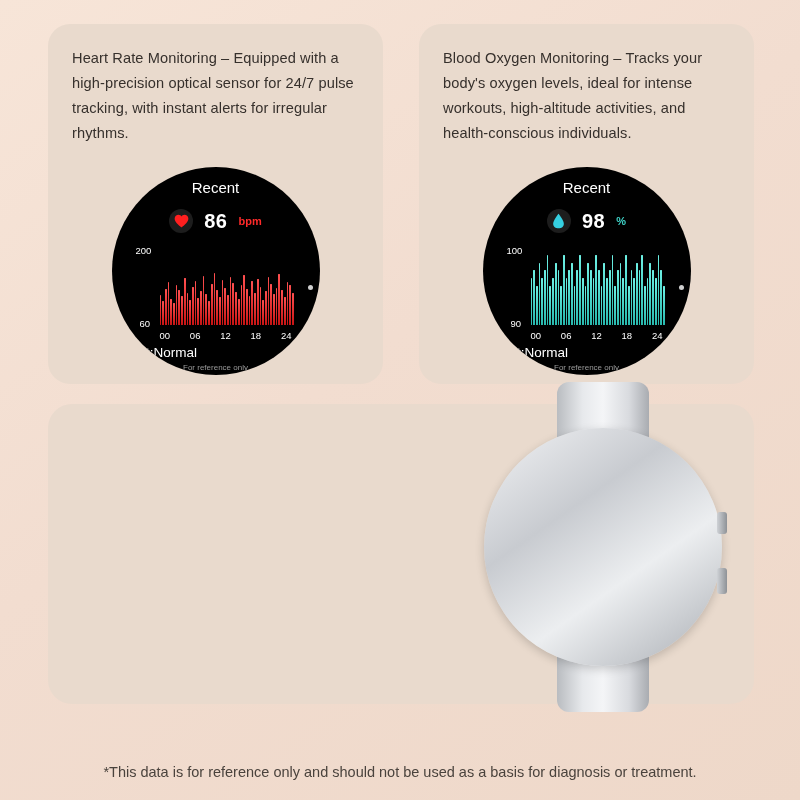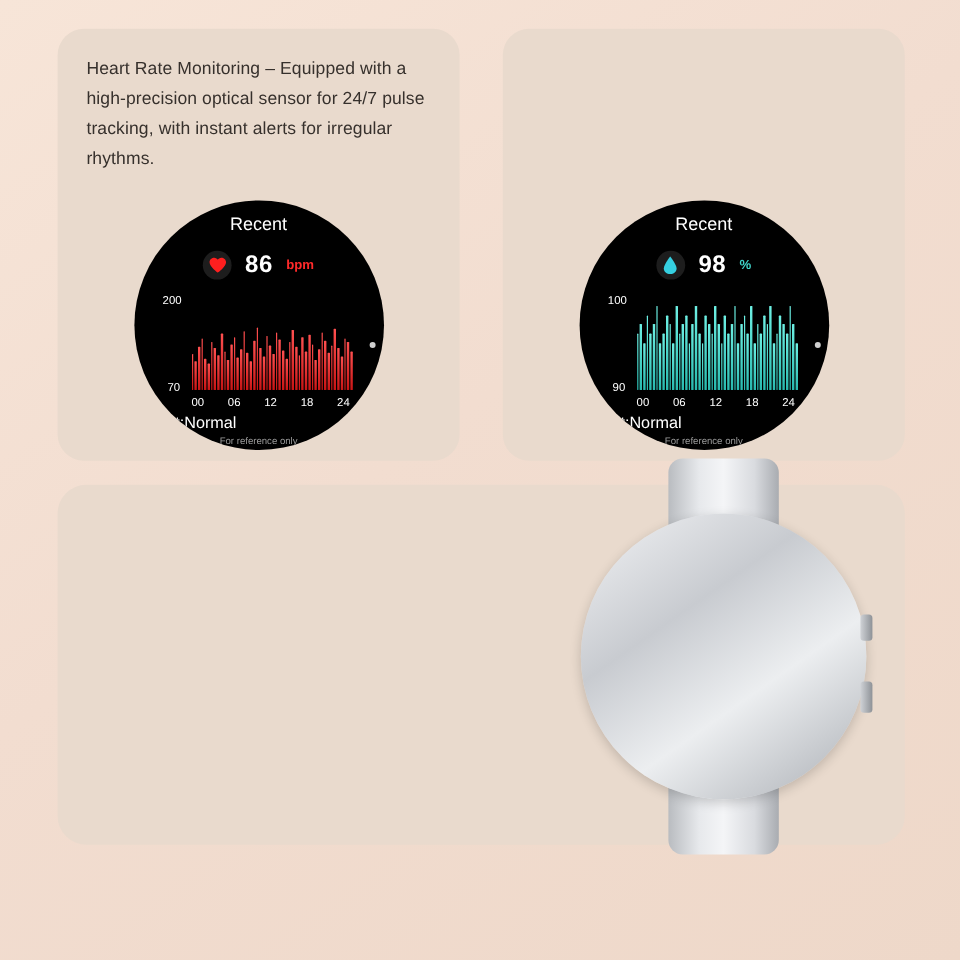--- a/index.html
+++ b/index.html
@@ -311,21 +311,21 @@
               <span class="w-icon">
                 <svg width="15" height="14" viewBox="0 0 24 22">
                     <path d="M12 21 C12 21 1 13.5 1 7.2 C1 3.2 4.2 1 7.2 1 C9.4 1 11.2 2.3 12 3.8 C12.8 2.3 14.6 1 16.8 1 C19.8 1 23 3.2 23 7.2 C23 13.5 12 21 12 21 Z" fill="#ff1f1f"></path>
                   </svg>
               </span>
               <span class="w-value">86</span>
               <span class="w-unit hr">bpm</span>
             </div>
             <div class="chart-area">
               <span class="axis-label ax-top">200</span>
-              <span class="axis-label ax-bot">70</span>
+              <span class="axis-label ax-bot">60</span>
               <div class="bars" id="bars-hr">
                   <div class="bar hr" style="height: 38.6667%;"></div>
                   <div class="bar hr" style="height: 30.6667%;"></div>
                   <div class="bar hr" style="height: 46.6667%;"></div>
                   <div class="bar hr" style="height: 54.6667%;"></div>
                   <div class="bar hr" style="height: 33.3333%;"></div>
                   <div class="bar hr" style="height: 28%;"></div>
                   <div class="bar hr" style="height: 50.6667%;"></div>
                   <div class="bar hr" style="height: 45.3333%;"></div>
                   <div class="bar hr" style="height: 37.3333%;"></div>
@@ -380,20 +380,21 @@
               <span>24</span>
             </div>
             <div class="w-result">Result:Normal</div>
             <div class="w-note">For reference only</div>
             <div class="side-dot"></div>
           </div>
         </div>
       </div>
 
       <div class="card card-top">
+        <div class="caption cap-top">Blood Oxygen Monitoring – Tracks your body's oxygen levels, ideal for intense workouts, high-altitude activities, and health-conscious individuals.</div>
         <div class="watch-wrap">
           <div class="watch-face">
             <div class="w-title">Recent</div>
             <div class="w-reading">
               <span class="w-icon">
                 <svg width="15" height="16" viewBox="0 0 20 24">
                     <path d="M10 1 C10 1 2 11 2 16 C2 20.4 5.6 23 10 23 C14.4 23 18 20.4 18 16 C18 11 10 1 10 1 Z" fill="#35cfe0"></path>
                   </svg>
               </span>
               <span class="w-value">98</span>
@@ -478,13 +479,14 @@
         <div class="strap strap-bottom"></div>
         <div class="bezel">
           <div class="crown crown-1"></div>
           <div class="crown crown-2"></div>
         </div>
       </div>
     </div>
 
   </div>
 
+  <div class="footer">*This data is for reference only and should not be used as a basis for diagnosis or treatment.</div>
 </div>
 
 </body></html>

